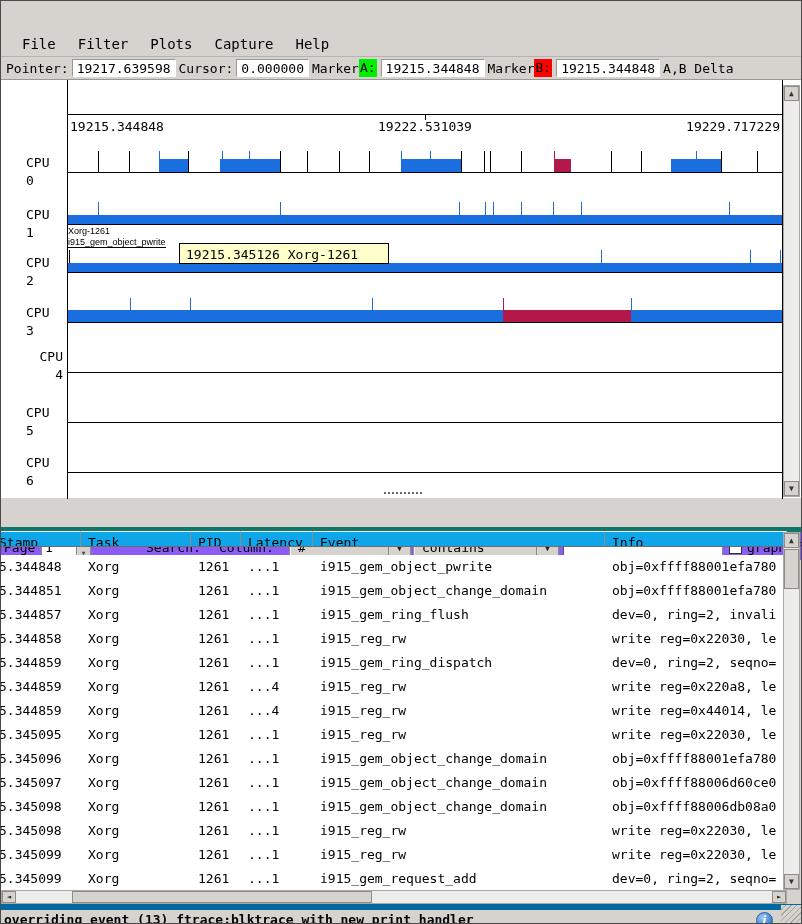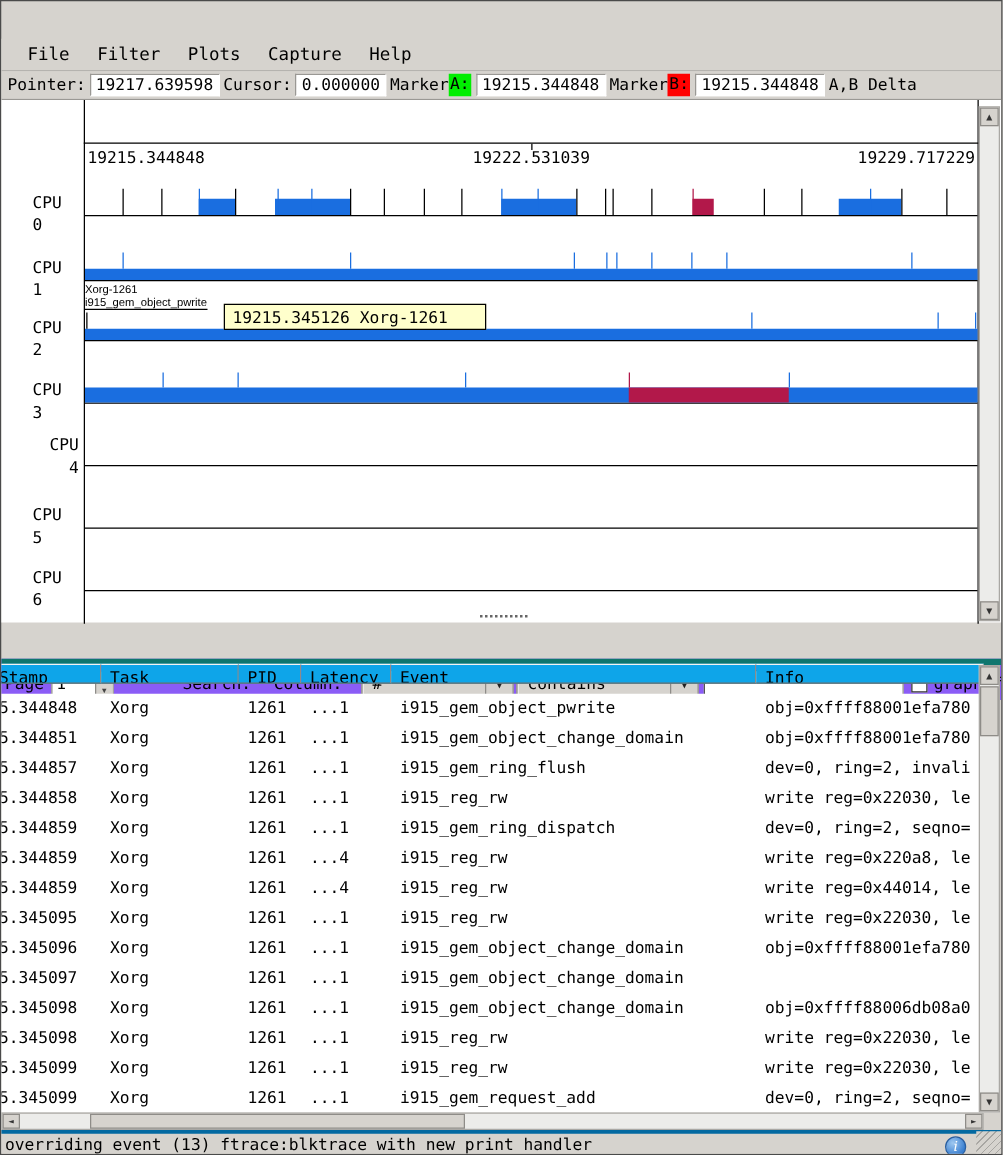--- a/index.html
+++ b/index.html
@@ -94,21 +94,21 @@
   .trow { display:flex; height:24px; line-height:24px; }
   .tcell { overflow:hidden; white-space:nowrap; }
   .c0 { width:80px; padding-left:2px; text-indent:-4px; }
   .c1 { width:110px; padding-left:7px; }
   .c2 { width:50px; padding-left:7px; }
   .c3 { width:72px; padding-left:7px; }
   .c4 { width:292px; padding-left:7px; }
   .c5 { width:182px; padding-left:7px; }
 
   
-  #statusbar { position:absolute; left:0; top:903px; width:100%; height:21px; background:#d6d3ce; border-top:3px solid #0369a1; }
+  #statusbar { position:absolute; left:0; top:903px; width:100%; height:21px; background:#d6d3ce; border-top:6px solid #0369a1;font-weight:bold; }
   #status-text { position:absolute; left:3px; top:2px; white-space:nowrap; }
   #info-icon { position:absolute; right:28px; top:2px; width:17px; height:17px; border-radius:50%;
     background:radial-gradient(circle at 35% 30%, #9fc8f0, #3a7fd0 70%); color:#fff; text-align:center;
     line-height:16px; font-size:11px; font-style:italic; font-family:"DejaVu Serif", serif; border:1px solid #2a5fa0; }
   #resize-grip { position:absolute; right:0; bottom:0; width:20px; height:20px;
     background:repeating-linear-gradient(135deg, #d6d3ce 0 3px, #a8a6a2 3px 4px); }
 </style>
 </head>
 <body>
 
@@ -328,20 +328,21 @@
         <div class="tcell c3">...1</div>
         <div class="tcell c4">i915_gem_object_change_domain</div>
         <div class="tcell c5">obj=0xffff88001efa780</div>
       </div>
       <div class="trow">
         <div class="tcell c0">5.345097</div>
         <div class="tcell c1">Xorg</div>
         <div class="tcell c2">1261</div>
         <div class="tcell c3">...1</div>
         <div class="tcell c4">i915_gem_object_change_domain</div>
+        <div class="tcell c5">obj=0xffff88006d60ce0</div>
       </div>
       <div class="trow">
         <div class="tcell c0">5.345098</div>
         <div class="tcell c1">Xorg</div>
         <div class="tcell c2">1261</div>
         <div class="tcell c3">...1</div>
         <div class="tcell c4">i915_gem_object_change_domain</div>
         <div class="tcell c5">obj=0xffff88006db08a0</div>
       </div>
       <div class="trow">

